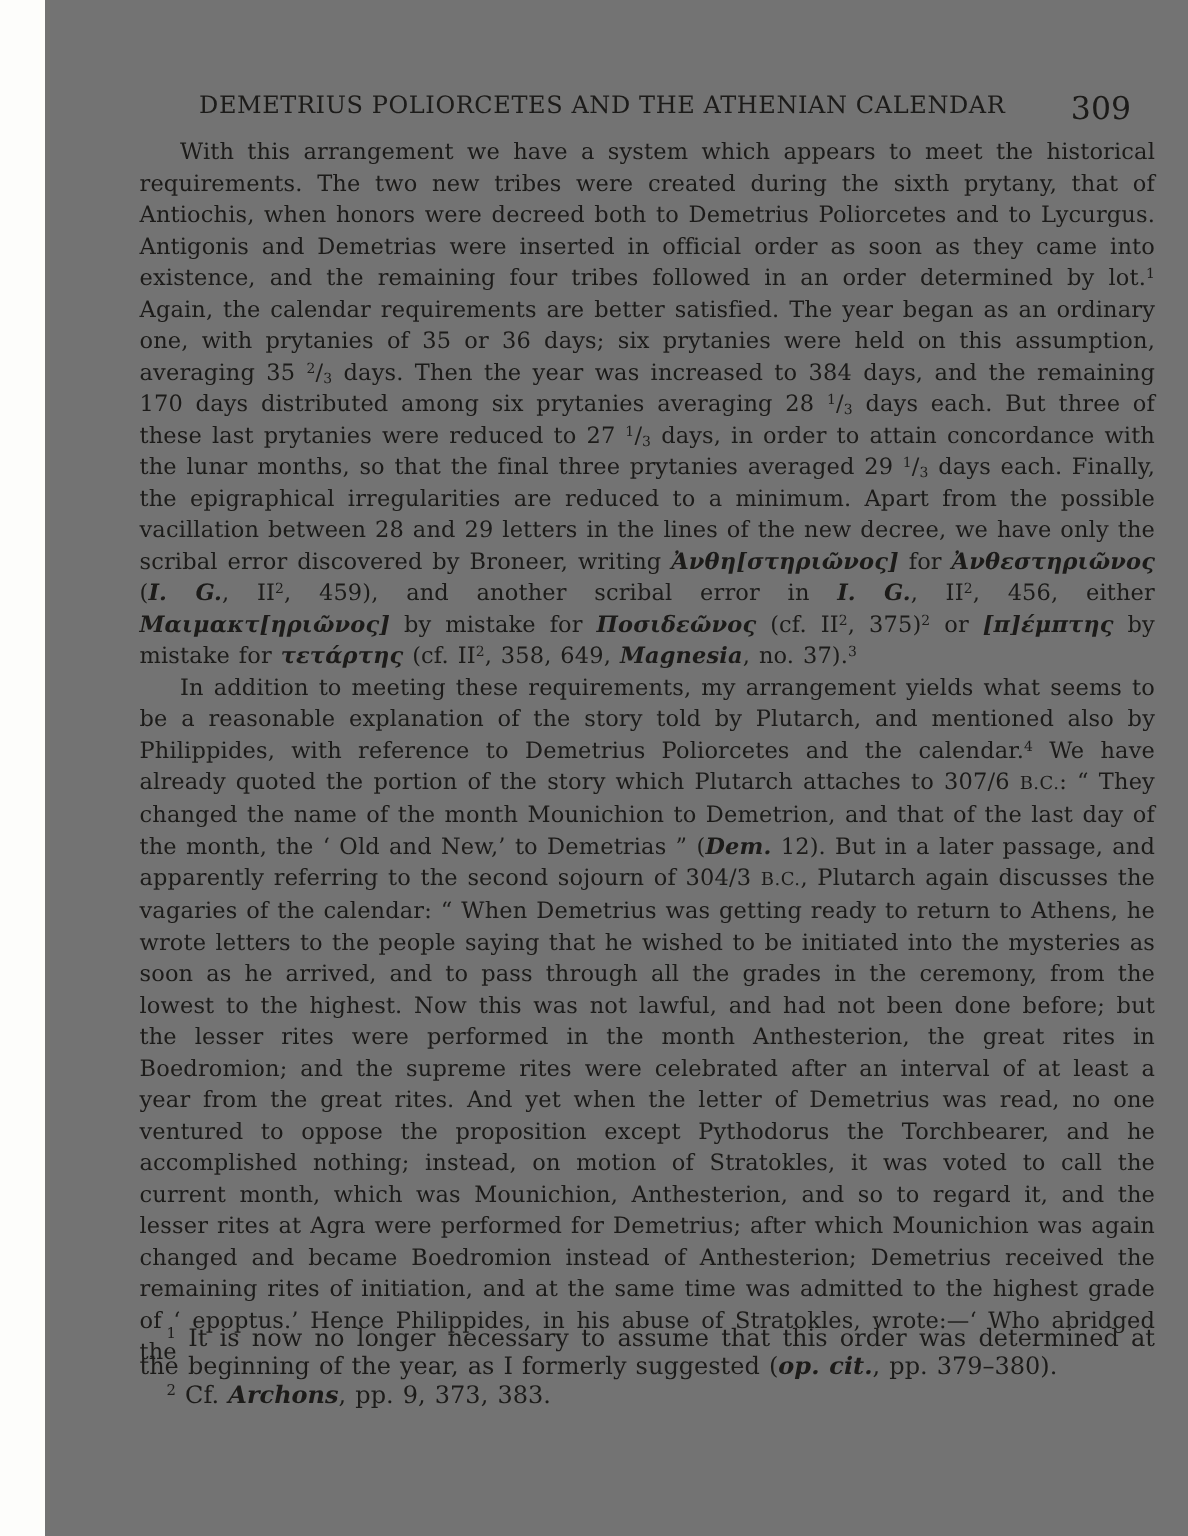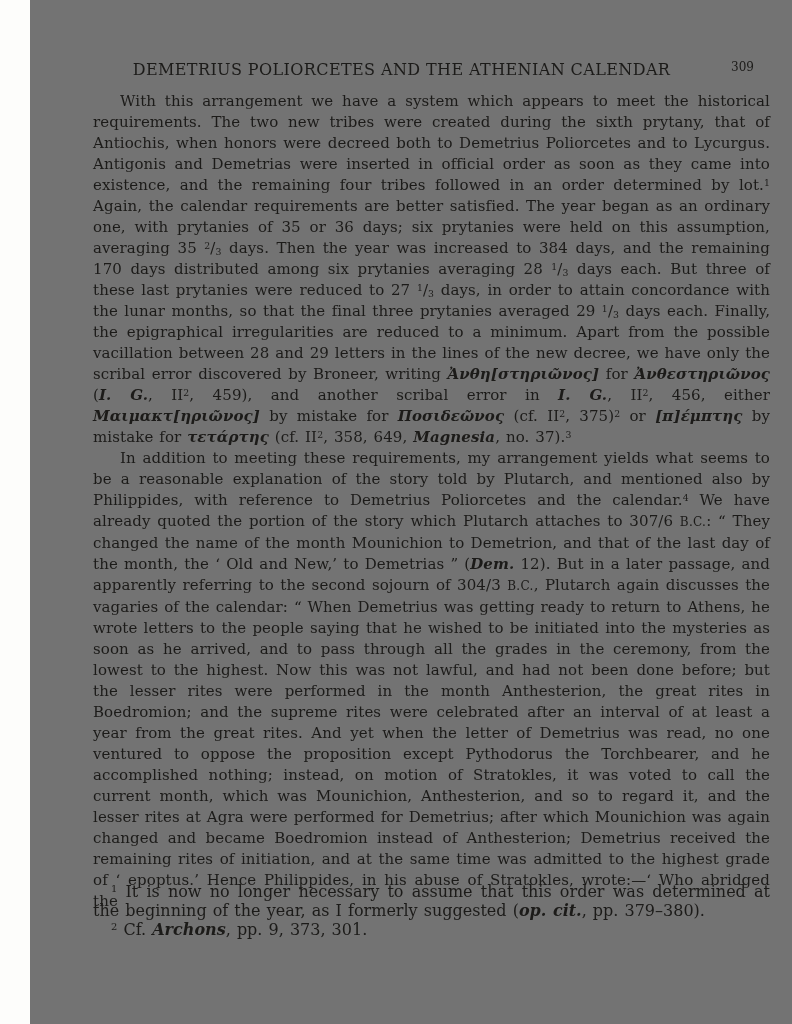--- a/index.html
+++ b/index.html
@@ -23,21 +23,21 @@
   .head-title {
     text-align: center;
     font-size: 16px;
     letter-spacing: 0.4px;
     white-space: nowrap;
     padding-right: 60px; 
   }
   .page-num {
     position: absolute;
     top: 0; right: 16px;
-    font-size: 12px;
+    font-size: 21px;
   }
   .body-text {
     position: absolute;
     top: 91px; left: 63px; width: 677px;
   }
   .body-text p.para {
     margin: 0;
     font-size: 15px;
     line-height: 21px;
     text-align: justify;
@@ -74,16 +74,16 @@
     <div class="page-num">309</div>
   </div>
 
   <div class="body-text">
     <p class="para"><span>With this arrangement we have a system which appears to meet the historical requirements. The two new tribes were created during the sixth prytany, that of Antiochis, when honors were decreed both to Demetrius Poliorcetes and to Lycurgus. Antigonis and Demetrias were inserted in official order as soon as they came into existence, and the remaining four tribes followed in an order determined by lot.</span><span class="seg-sup">1</span><span> Again, the calendar requirements are better satisfied. The year began as an ordinary one, with prytanies of 35 or 36 days; six prytanies were held on this assumption, averaging 35 </span><span class="seg-sup">2</span><span>/</span><span class="seg-sub">3</span><span> days. Then the year was increased to 384 days, and the remaining 170 days distributed among six prytanies averaging 28 </span><span class="seg-sup">1</span><span>/</span><span class="seg-sub">3</span><span> days each. But three of these last prytanies were reduced to 27 </span><span class="seg-sup">1</span><span>/</span><span class="seg-sub">3</span><span> days, in order to attain concordance with the lunar months, so that the final three prytanies averaged 29 </span><span class="seg-sup">1</span><span>/</span><span class="seg-sub">3</span><span> days each. Finally, the epigraphical irregularities are reduced to a minimum. Apart from the possible vacillation between 28 and 29 letters in the lines of the new decree, we have only the scribal error discovered by Broneer, writing </span><span class="seg-i">Ἀνθη[στηριῶνος]</span><span> for </span><span class="seg-i">Ἀνθεστηριῶνος</span><span> (</span><span class="seg-i">I. G.</span><span>, II</span><span class="seg-sup">2</span><span>, 459), and another scribal error in </span><span class="seg-i">I. G.</span><span>, II</span><span class="seg-sup">2</span><span>, 456, either </span><span class="seg-i">Μαιμακτ[ηριῶνος]</span><span> by mistake for </span><span class="seg-i">Ποσιδεῶνος</span><span> (cf. II</span><span class="seg-sup">2</span><span>, 375)</span><span class="seg-sup">2</span><span> or </span><span class="seg-i">[π]έμπτης</span><span> by mistake for </span><span class="seg-i">τετάρτης</span><span> (cf. II</span><span class="seg-sup">2</span><span>, 358, 649, </span><span class="seg-i">Magnesia</span><span>, no. 37).</span><span class="seg-sup">3</span></p>
     <p class="para"><span>In addition to meeting these requirements, my arrangement yields what seems to be a reasonable explanation of the story told by Plutarch, and mentioned also by Philippides, with reference to Demetrius Poliorcetes and the calendar.</span><span class="seg-sup">4</span><span> We have already quoted the portion of the story which Plutarch attaches to 307/6 </span><span class="seg-sc">B.C.</span><span>: “ They changed the name of the month Mounichion to Demetrion, and that of the last day of the month, the ‘ Old and New,’ to Demetrias ” (</span><span class="seg-i">Dem.</span><span> 12). But in a later passage, and apparently referring to the second sojourn of 304/3 </span><span class="seg-sc">B.C.</span><span>, Plutarch again discusses the vagaries of the calendar: “ When Demetrius was getting ready to return to Athens, he wrote letters to the people saying that he wished to be initiated into the mysteries as soon as he arrived, and to pass through all the grades in the ceremony, from the lowest to the highest. Now this was not lawful, and had not been done before; but the lesser rites were performed in the month Anthesterion, the great rites in Boedromion; and the supreme rites were celebrated after an interval of at least a year from the great rites. And yet when the letter of Demetrius was read, no one ventured to oppose the proposition except Pythodorus the Torchbearer, and he accomplished nothing; instead, on motion of Stratokles, it was voted to call the current month, which was Mounichion, Anthesterion, and so to regard it, and the lesser rites at Agra were performed for Demetrius; after which Mounichion was again changed and became Boedromion instead of Anthesterion; Demetrius received the remaining rites of initiation, and at the same time was admitted to the highest grade of ‘ epoptus.’ Hence Philippides, in his abuse of Stratokles, wrote:—‘ Who abridged the</span></p>
   </div>
 
   <div class="footnotes">
     <p class="footnote"><span class="seg-sup">1</span><span> It is now no longer necessary to assume that this order was determined at the beginning of the year, as I formerly suggested (</span><span class="seg-i">op. cit.</span><span>, pp. 379–380).</span></p>
-    <p class="footnote"><span class="seg-sup">2</span><span> Cf. </span><span class="seg-i">Archons</span><span>, pp. 9, 373, 301.</span></p>
+    <p class="footnote"><span class="seg-sup">2</span><span> Cf. </span><span class="seg-i">Archons</span><span>, pp. 9, 373, 383.</span></p>
   </div>
 
 </div>
 
 </body></html>

